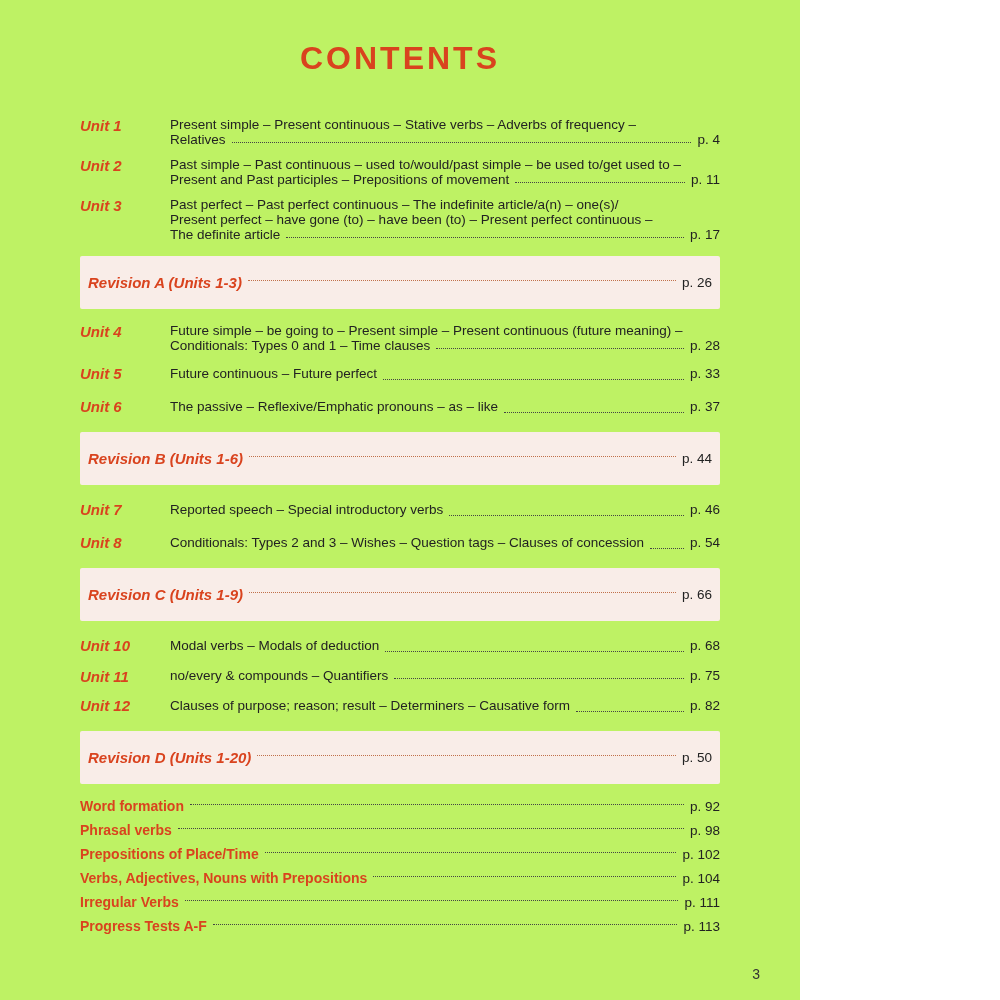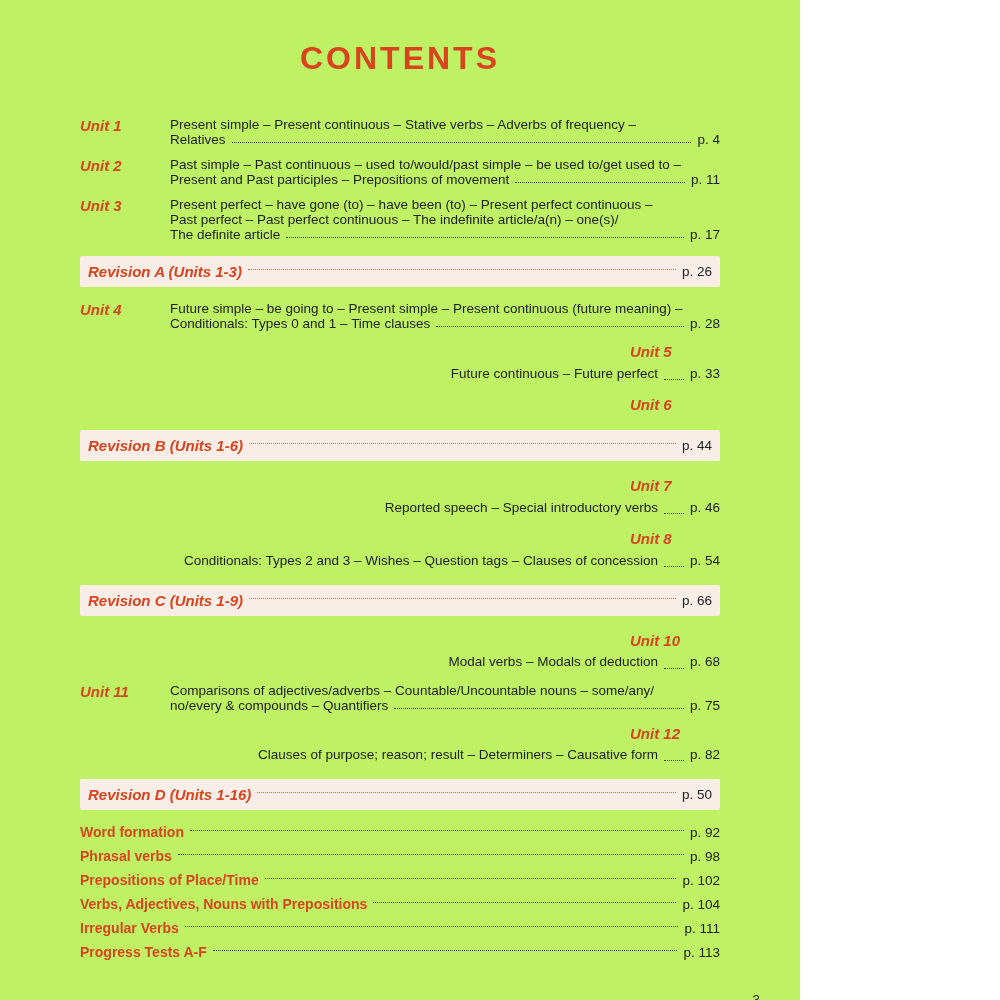--- a/index.html
+++ b/index.html
@@ -22,24 +22,23 @@
       font-size: 32px;
       font-weight: bold;
       color: #d9431e;
       margin-bottom: 40px;
       letter-spacing: 3px;
       font-variant: small-caps;
       text-transform: uppercase;
     }
     .toc-entry {
       display: flex;
-      align-items: flex-end;
+      align-items: center;
       margin-bottom: 10px;
       line-height: 1.5;
-      flex-direction: column;
     }
     .unit-label {
       color: #d9431e;
       font-weight: bold;
       font-size: 15px;
       min-width: 90px;
       flex-shrink: 0;
       font-style: italic;
     }
     .unit-desc {
@@ -58,21 +57,21 @@
     .page-num {
       color: #222;
       font-size: 13.5px;
       white-space: nowrap;
     }
     .revision-entry {
       display: flex;
       align-items: center;
       margin: 14px 0 14px 0;
       background: #f9ede8;
-      padding: 7px 8px;
+      padding: 18px 8px;
       border-radius: 2px;
     }
     .revision-label {
       color: #d9431e;
       font-weight: bold;
       font-size: 15px;
       font-style: italic;
     }
     .revision-dots {
       flex: 1;
@@ -147,22 +146,22 @@
         <span class="desc-line">Present and Past participles – Prepositions of movement</span>
         <span class="dots"></span>
         <span class="page-num">p.  11</span>
       </div>
     </div>
   </div>
 
   <div class="multiline-entry">
     <div class="unit-label">Unit 3</div>
     <div class="multiline-desc">
+      <div class="desc-line">Past perfect – Past perfect continuous – The indefinite article/a(n) – one(s)/</div>
       <div class="desc-line">Present perfect – have gone (to) – have been (to) – Present perfect continuous –</div>
-      <div class="desc-line">Past perfect – Past perfect continuous – The indefinite article/a(n) – one(s)/</div>
       <div class="inline-dots-row">
         <span class="desc-line">The definite article</span>
         <span class="dots"></span>
         <span class="page-num">p.  17</span>
       </div>
     </div>
   </div>
 
   <div class="revision-entry">
     <span class="revision-label">Revision A (Units 1-3)</span>
@@ -186,20 +185,25 @@
     <div class="unit-label">Unit 5</div>
     <div class="unit-desc">
       <span>Future continuous – Future perfect</span>
       <span class="dots"></span>
       <span class="page-num">p.  33</span>
     </div>
   </div>
 
   <div class="toc-entry">
     <div class="unit-label">Unit 6</div>
+    <div class="unit-desc">
+      <span>The passive – Reflexive/Emphatic pronouns – as – like</span>
+      <span class="dots"></span>
+      <span class="page-num">p.  37</span>
+    </div>
   </div>
 
   <div class="revision-entry">
     <span class="revision-label">Revision B (Units 1-6)</span>
     <span class="revision-dots"></span>
     <span class="revision-page">p.  44</span>
   </div>
 
   <div class="toc-entry">
     <div class="unit-label">Unit 7</div>
@@ -231,40 +235,39 @@
     <div class="unit-desc">
       <span>Modal verbs – Modals of deduction</span>
       <span class="dots"></span>
       <span class="page-num">p.  68</span>
     </div>
   </div>
 
   <div class="multiline-entry">
     <div class="unit-label">Unit 11</div>
     <div class="multiline-desc">
-      <div class="desc-line">Comparisons of adjectives/adverbs – Countable/Uncountable nouns – some/any/</div>
       <div class="inline-dots-row">
         <span class="desc-line">no/every &amp; compounds – Quantifiers</span>
         <span class="dots"></span>
         <span class="page-num">p.  75</span>
       </div>
     </div>
   </div>
 
   <div class="toc-entry">
     <div class="unit-label">Unit 12</div>
     <div class="unit-desc">
       <span>Clauses of purpose; reason; result – Determiners – Causative form</span>
       <span class="dots"></span>
       <span class="page-num">p.  82</span>
     </div>
   </div>
 
   <div class="revision-entry">
-    <span class="revision-label">Revision D (Units 1-16)</span>
+    <span class="revision-label">Revision D (Units 1-20)</span>
     <span class="revision-dots"></span>
     <span class="revision-page">p.  50</span>
   </div>
 
   <div id="appendices-container">
       <div class="appendix-entry">
     <span class="appendix-label">Word formation</span>
     <span class="dots"></span>
     <span class="page-num">p.  92</span>
   </div>

